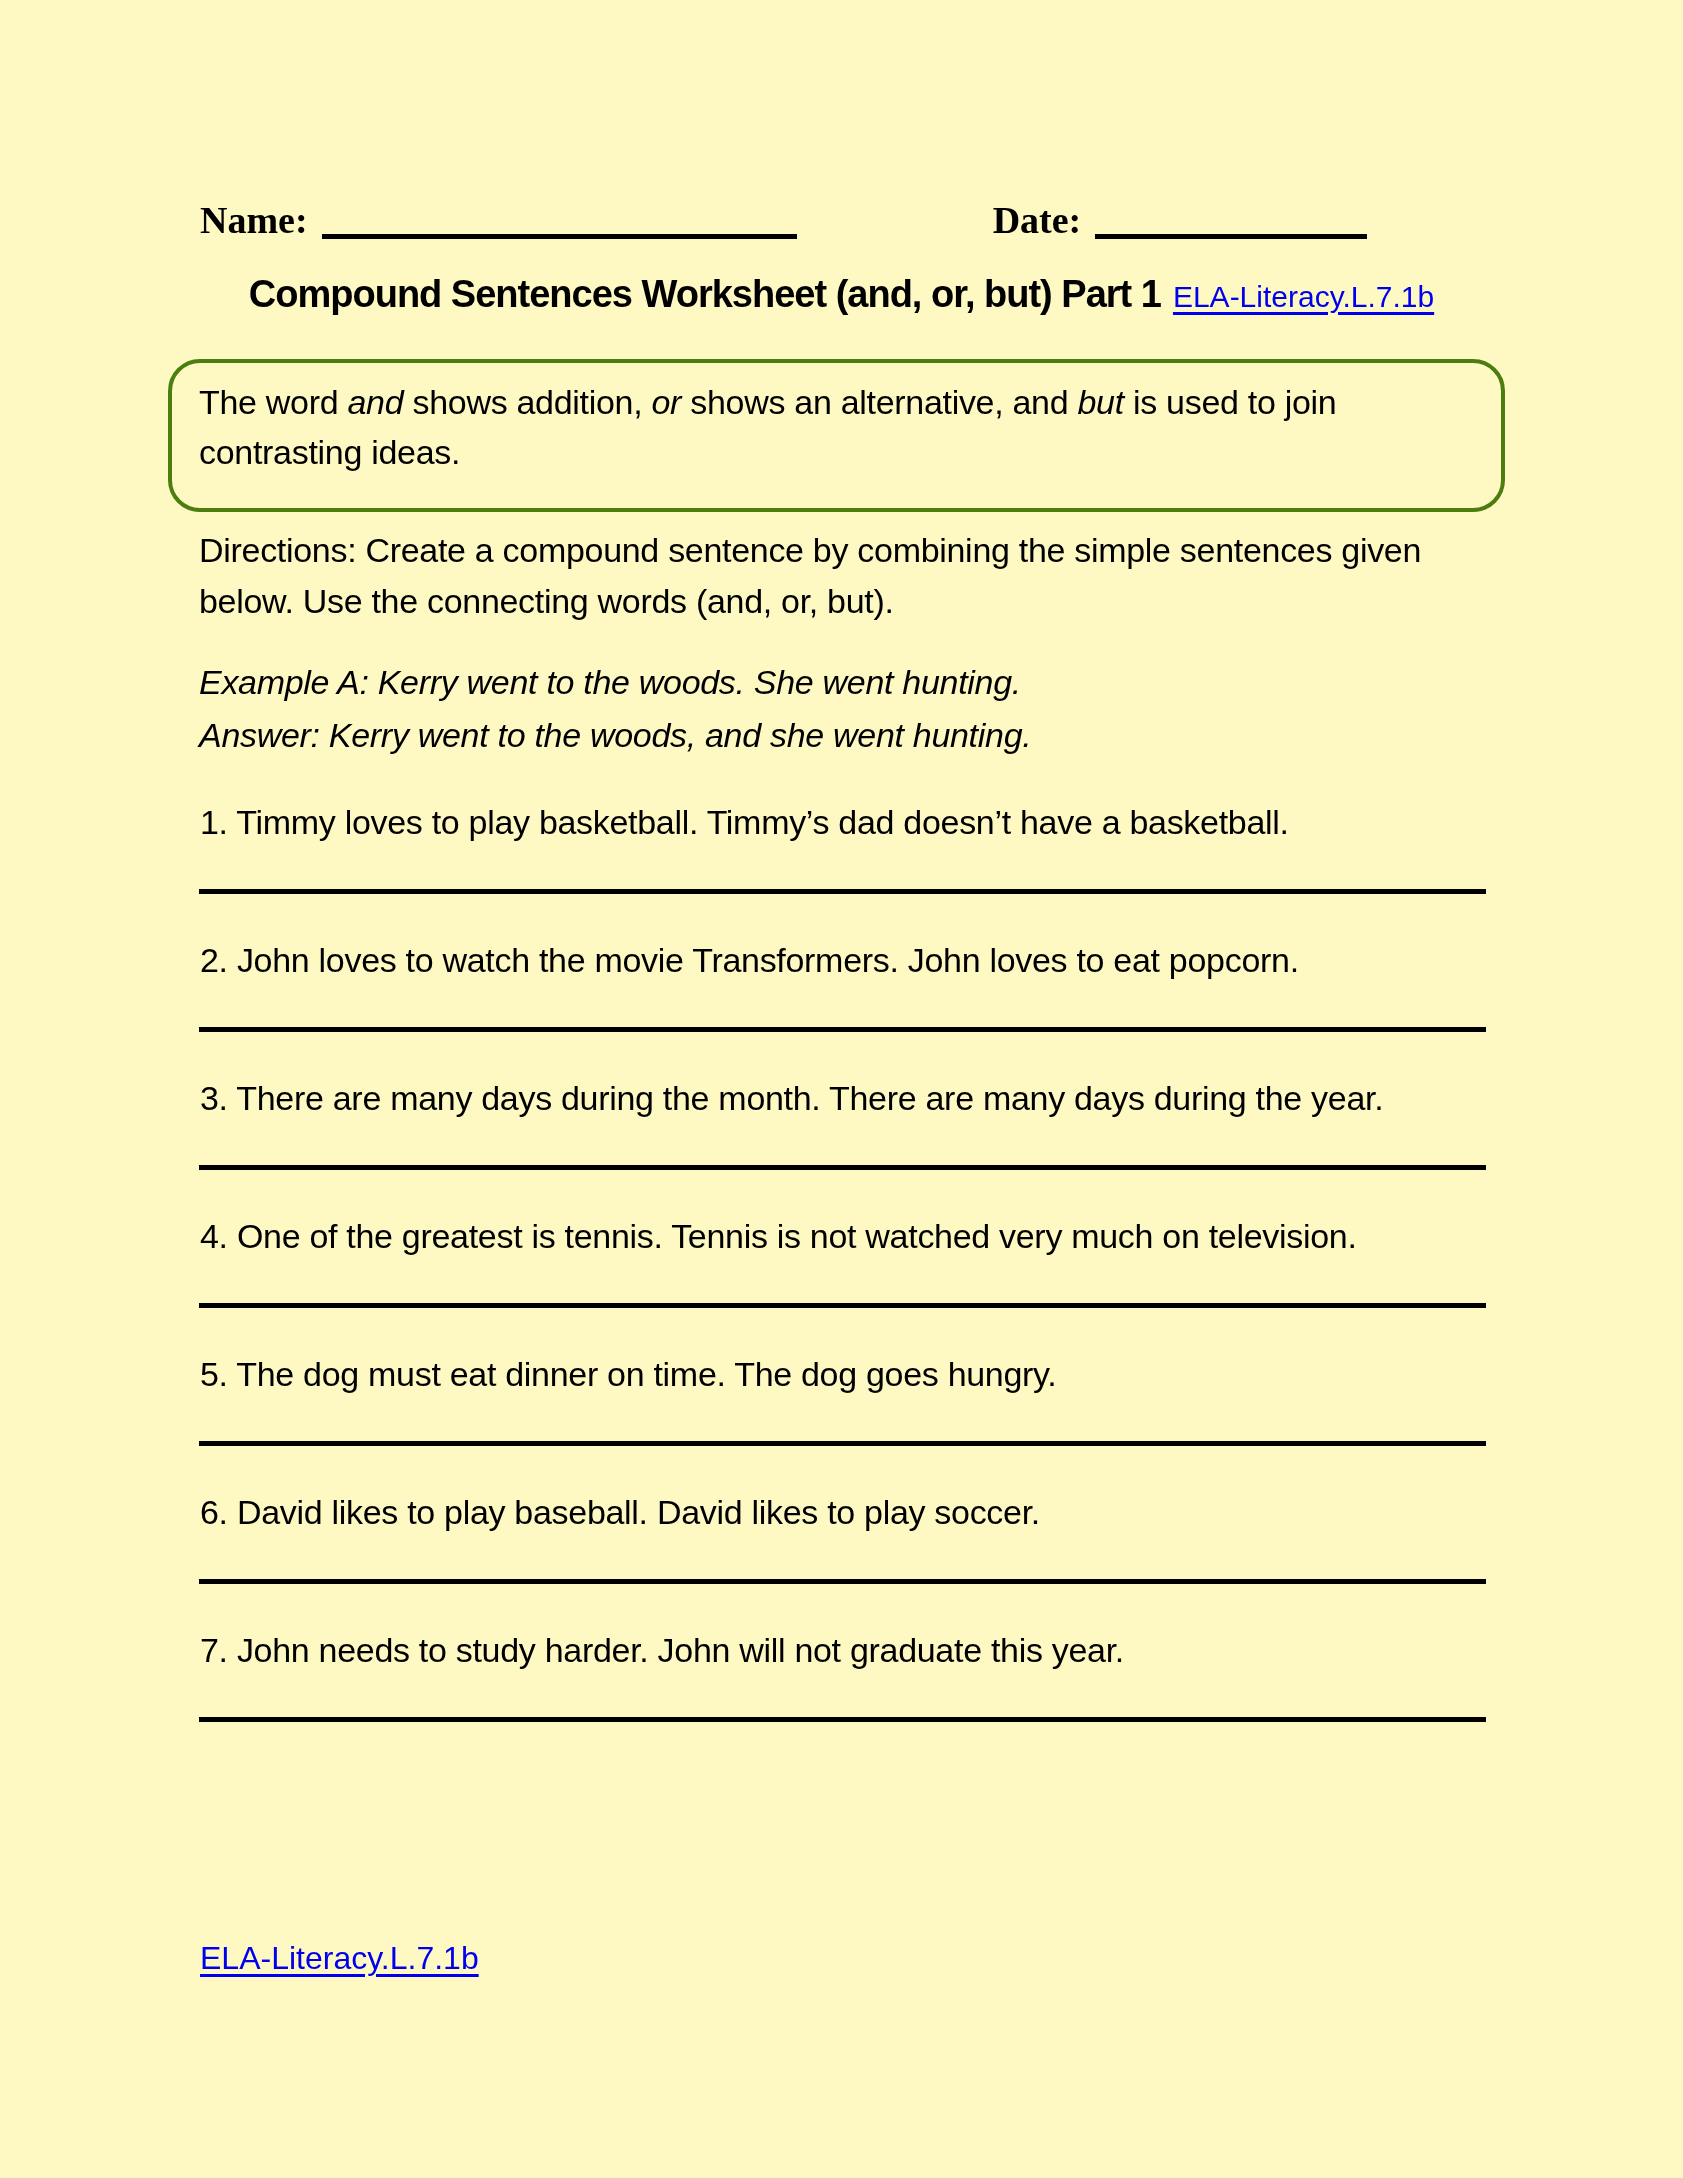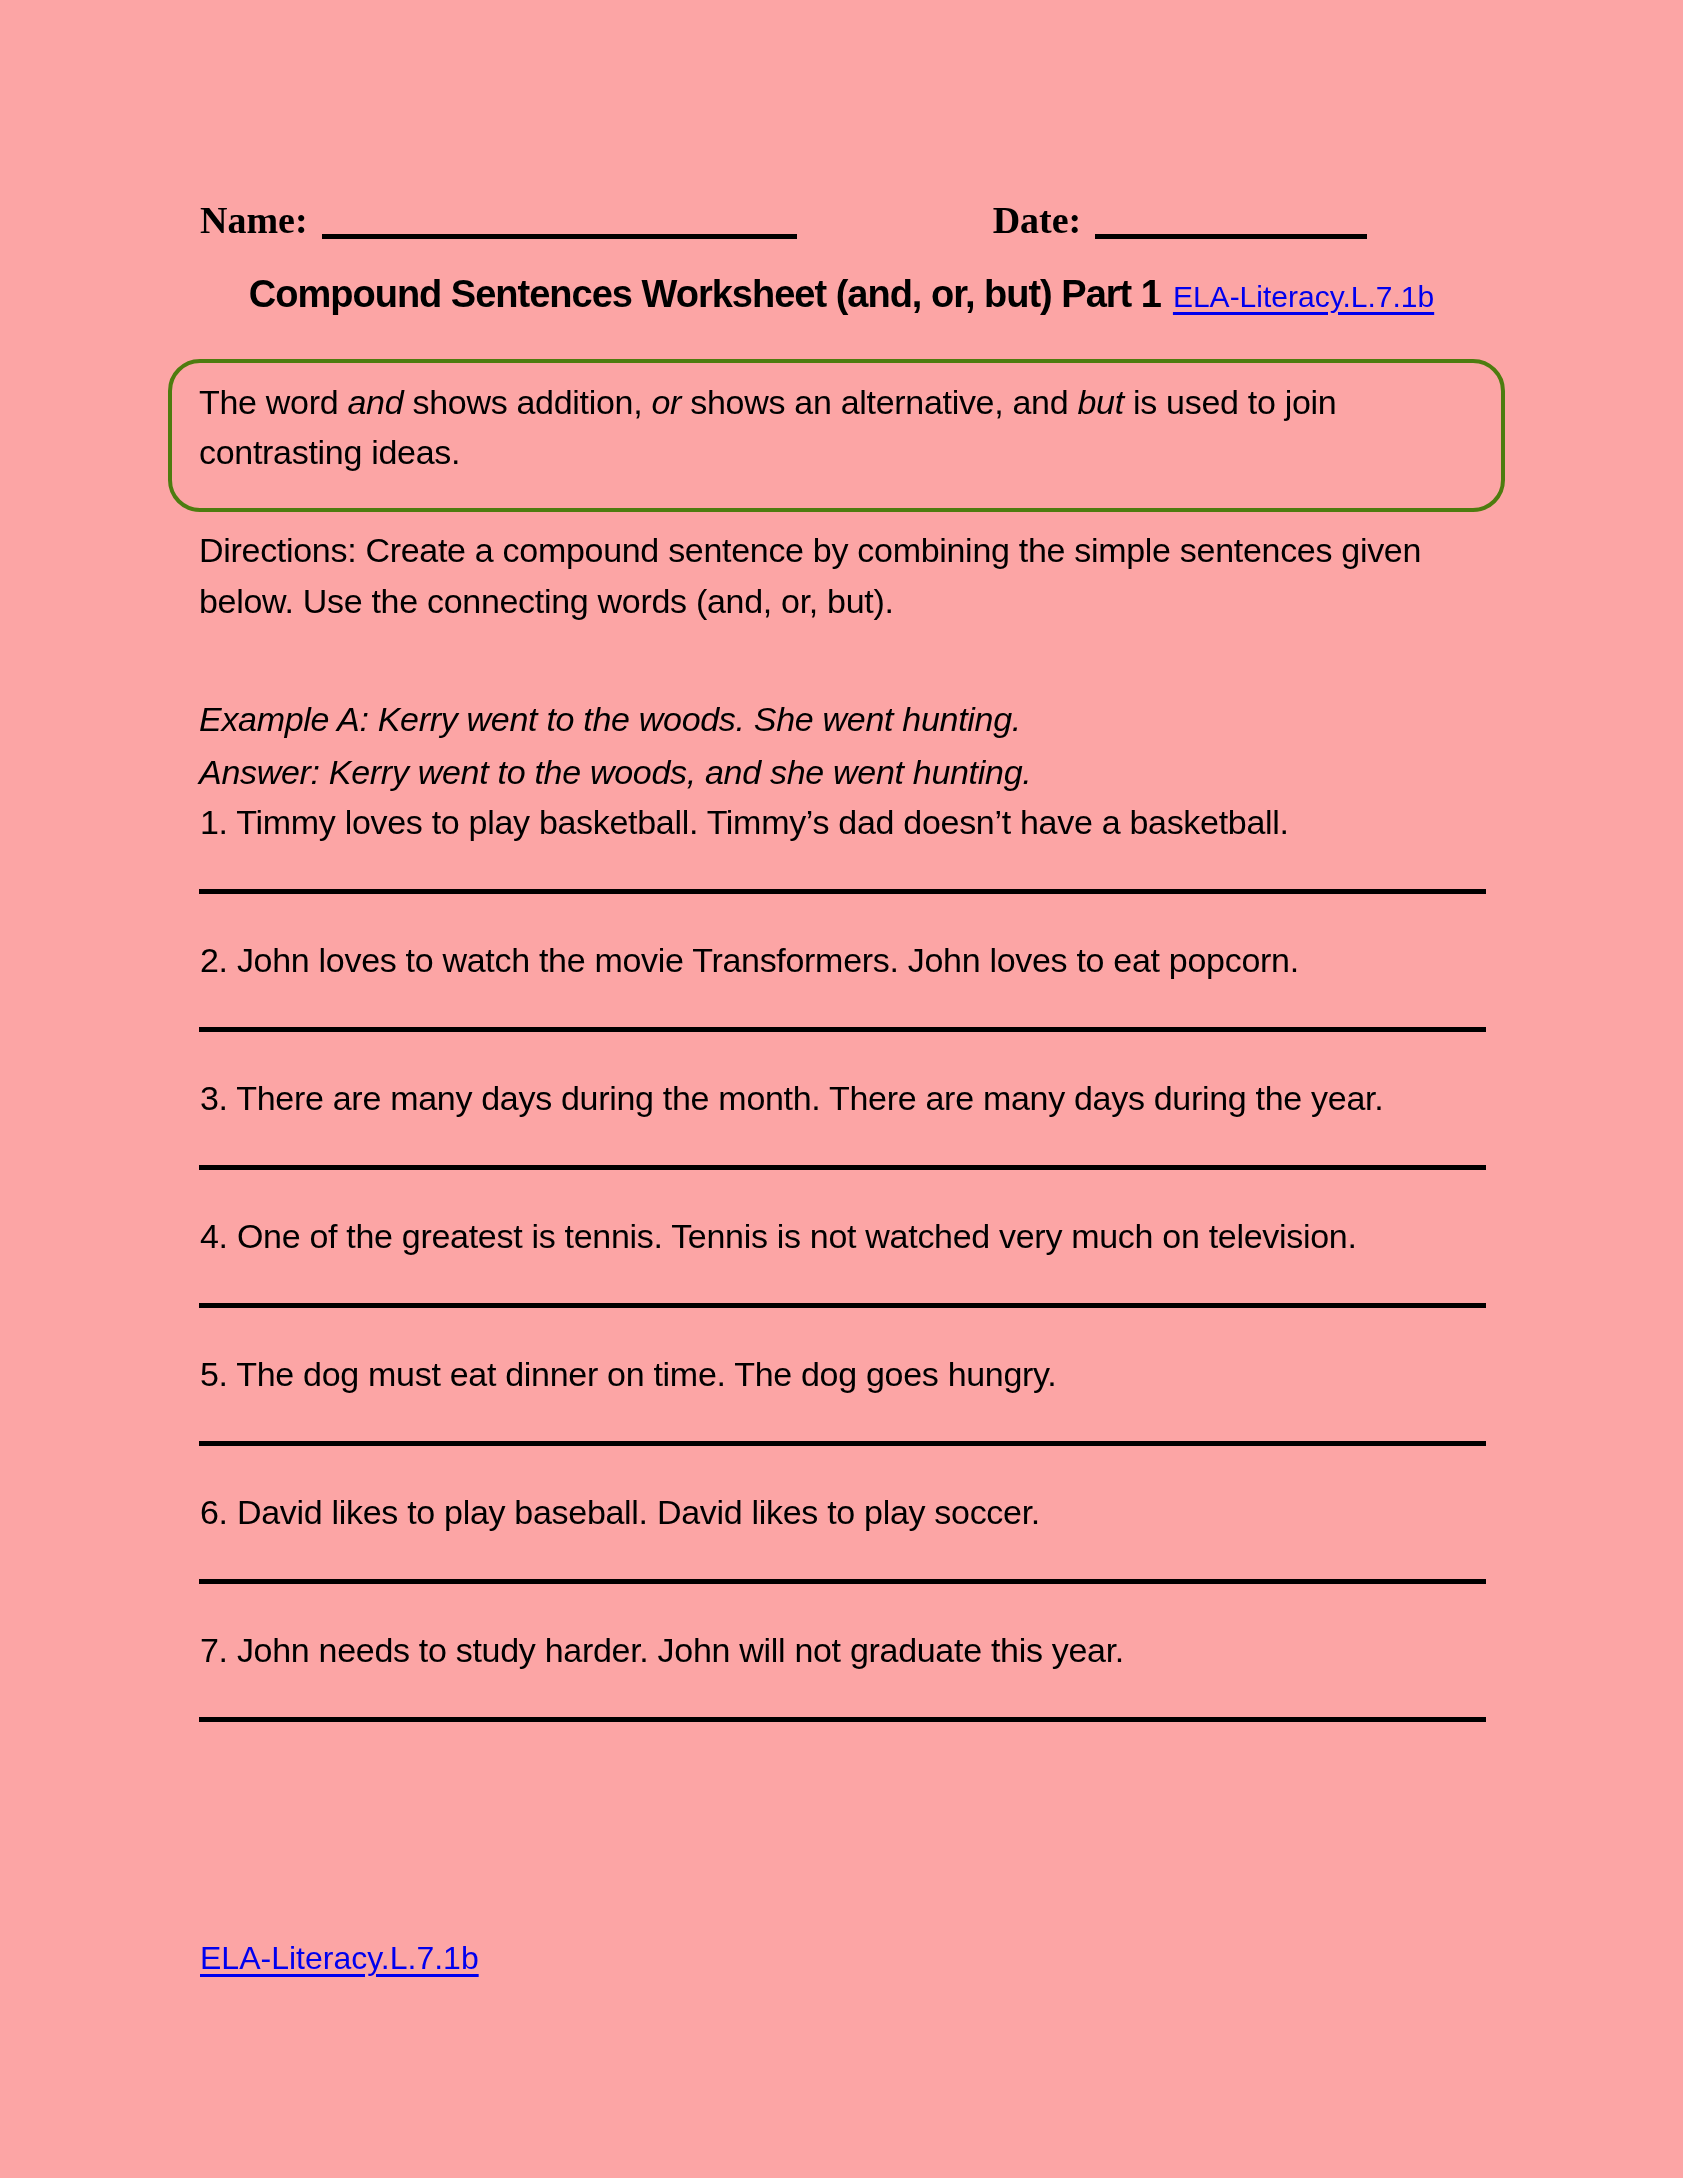--- a/index.html
+++ b/index.html
@@ -1,20 +1,20 @@
 <!DOCTYPE html>
 <html style="--link-color: #0000EE;"><head>
 <meta charset="utf-8">
 <style>
   html, body { margin: 0; padding: 0; background: #e8e8e8; }
   .page {
     position: relative;
     width: 1683px;
     height: 2178px;
-    background: #fca5a5;
+    background: #fef9c3;
     color: #000000;
     font-family: "Liberation Sans", sans-serif;
     overflow: hidden;
   }
 
   
   .header-row {
     position: absolute;
     left: 200px;
     top: 194px;
@@ -94,21 +94,20 @@
     letter-spacing: -0.3px;
     white-space: pre-line;
   }
 
   
   .example-block {
     position: absolute;
     left: 199px;
     top: 656px;
     width: 1317px;
-    margin-top: 37px;
   }
   .example-block p {
     margin: 0;
     font-style: italic;
     font-size: 34px;
     line-height: 53px;
     letter-spacing: -0.3px;
   }
 
   

